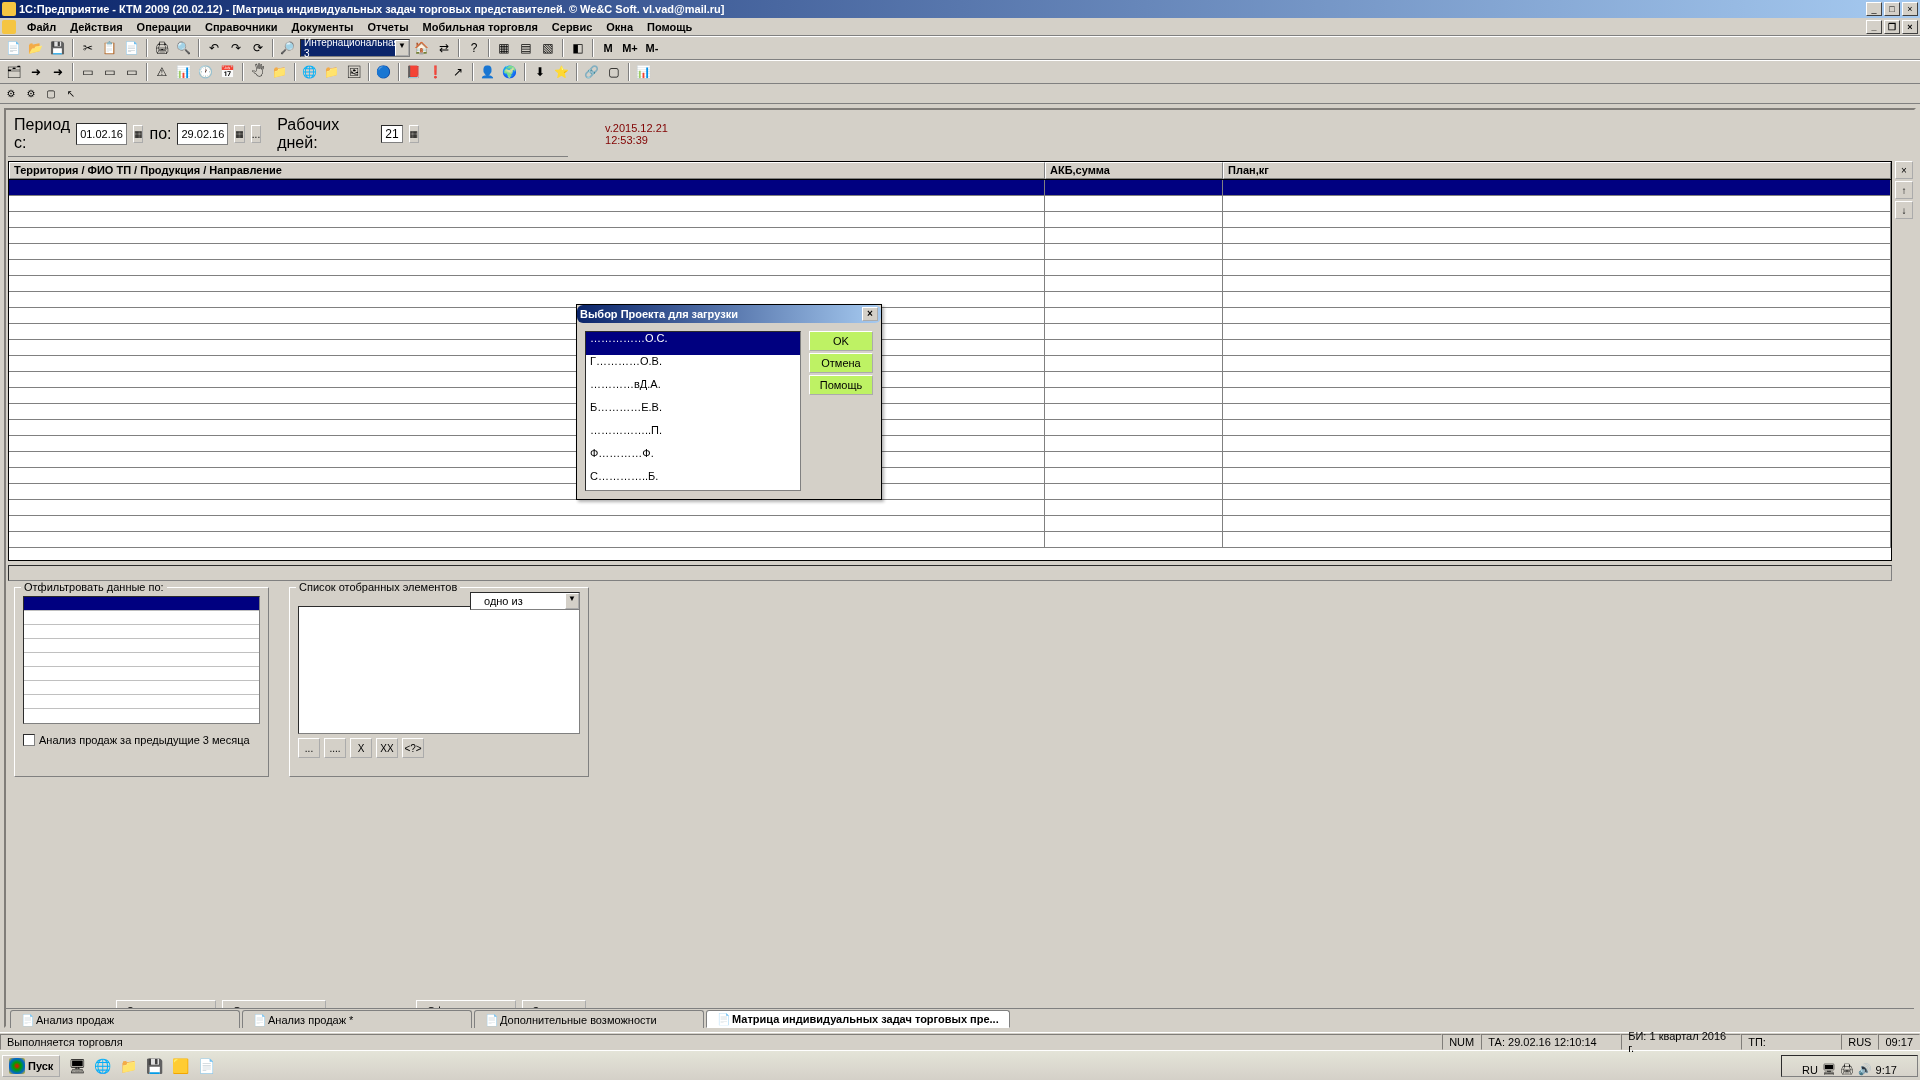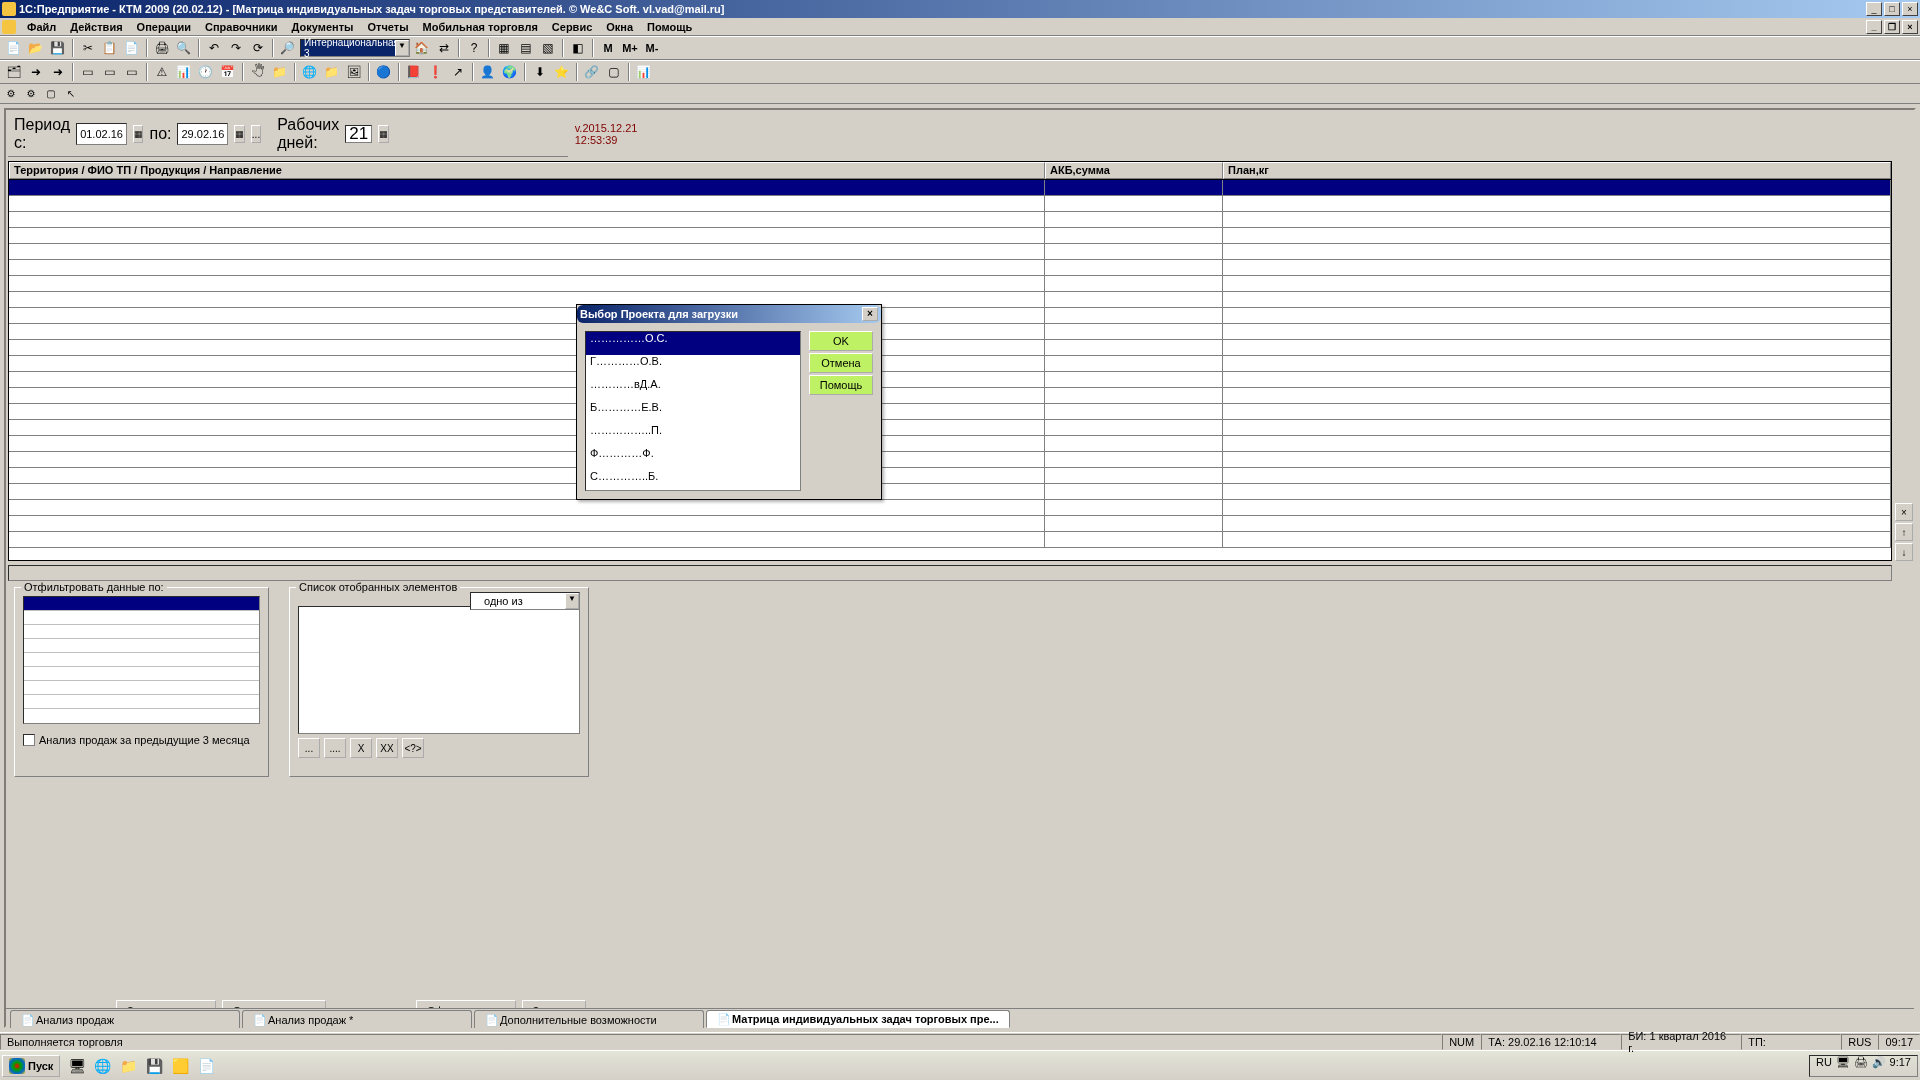--- a/index.html
+++ b/index.html
@@ -27,24 +27,24 @@
 .secondbar { height: 20px; background:#d4d0c8; border-bottom:1px solid #808080; display:flex; align-items:center; padding:0 4px; gap:6px; }
 .sbtn { width:14px; height:14px; border:1px solid transparent; cursor:pointer; font-size:10px; display:flex; align-items:center; justify-content:center; }
 
 .workarea { position: relative; background:#d4d0c8; height: calc(100% - 18px - 18px - 24px - 24px - 20px - 18px - 30px); padding: 4px; }
 
 .period-row { display:flex; align-items:center; gap:6px; padding:4px 6px; }
 .period-row label { font-size: 16px; }
 .dateinput { width: 68px; height: 22px; border: 1px inset #808080; background:#fff; padding: 0 3px; font-size: 11px; display:inline-flex; align-items:center; }
 .datebtn { width: 16px; height: 18px; background:#d4d0c8; border:1px outset #fff; font-size:9px; }
 .ellipsis-btn { width: 20px; height: 18px; background:#d4d0c8; border:1px outset #fff; font-size:10px; }
-.numinput { width: 40px; height:18px; border:1px inset #808080; background:#fff; text-align:right; padding:0 3px; font-size:17px; display:inline-flex; align-items:center; justify-content:flex-end; }
+.numinput { width: 40px; height:18px; border:1px inset #808080; background:#fff; text-align:right; padding:0 3px; font-size:12px; display:inline-flex; align-items:center; justify-content:flex-end;margin-left:36px; }
 .ver { margin-left: 180px; color:#800000; font-size:11px; }
 
-.grid-wrap { position:relative; margin: 4px 0; display:flex;align-items:flex-end; }
+.grid-wrap { position:relative; margin: 4px 0; display:flex; }
 .grid { border:1px solid #000; background:#fff; flex:1; height: 400px; overflow:hidden; position:relative; }
 .grid-header { display:flex; background:#d4d0c8; border-bottom:1px solid #000; height:18px; }
 .gh { border-right:1px solid #808080; border-bottom:1px solid #808080; border-top:1px solid #fff; border-left:1px solid #fff; padding:1px 4px; font-size:11px; font-weight:bold; background:#d4d0c8; }
 .gh1 { flex: 0 0 1036px; }
 .gh2 { flex: 0 0 178px; }
 .gh3 { flex: 1; }
 .grid-body { height: calc(100% - 18px); overflow:hidden; }
 .grow { height: 16px; border-bottom:1px solid #808080; display:flex; }
 .grow.sel { background:#000080; }
 .gcell { border-right:1px solid #808080; }
@@ -84,21 +84,21 @@
 
 .statusbar { height:18px; background:#d4d0c8; border-top:1px solid #fff; display:flex; align-items:center; font-size:11px; }
 .sb-cell { border:1px inset #d4d0c8; padding:0 6px; height:16px; display:flex; align-items:center; }
 .sb-flex { flex:1; }
 
 .taskbar { height:30px; background:linear-gradient(#e4e4d8,#d4d0c8); border-top:1px solid #fff; display:flex; align-items:center; padding:0 2px; }
 .startbtn { height:22px; background:#d4d0c8; border:1px outset #fff; padding:0 6px; display:flex; align-items:center; gap:3px; font-size:11px; font-weight:bold; cursor:pointer; }
 .starticon { width:16px; height:16px; background:radial-gradient(circle,#ff0000,#00a000,#0066cc,#ffcc00); border-radius:2px; }
 .tasksep { width:4px; }
 .taskitem { width:24px; height:22px; border:1px solid transparent; display:flex; align-items:center; justify-content:center; margin:0 1px; cursor:pointer; font-size:14px; }
-.tray { margin-left:auto; display:flex; align-items:flex-start; gap:4px; border:1px inset #808080; height:22px; padding:0 6px; font-size:11px; }
+.tray { margin-left:auto; display:flex; align-items:flex-end; gap:4px; border:1px inset #808080; height:22px; padding:0 20px; font-size:11px; }
 
 .dialog { position:absolute; left:576px; top:304px; width:306px; background:#d4d0c8; border:1px solid #000; box-shadow: 2px 2px 3px rgba(0,0,0,0.3); z-index:100; }
 .dialog-title { height:18px; background:linear-gradient(to right,#0a246a,#a6caf0); color:#fff; font-size:11px; font-weight:bold; display:flex; align-items:center; padding:0 3px;border-radius:6px; }
 .dialog-title .dtxt { flex:1; }
 .dclose { width:16px; height:14px; background:#d4d0c8; border:1px outset #fff; color:#000; font-size:10px; text-align:center; line-height:12px; cursor:pointer; }
 .dialog-body { padding:8px; display:flex; gap:8px; }
 .dlist { flex:1; height:160px; border:1px inset #808080; background:#fff; overflow:hidden; font-size:11px; }
 .dlist .ditem { padding:0 4px; height:23px; line-height:13px; white-space:nowrap; overflow:hidden; }
 .dlist .ditem.sel { background:#000080; color:#fff; }
 .dbtns { width:64px; display:flex; flex-direction:column; gap:2px; }

